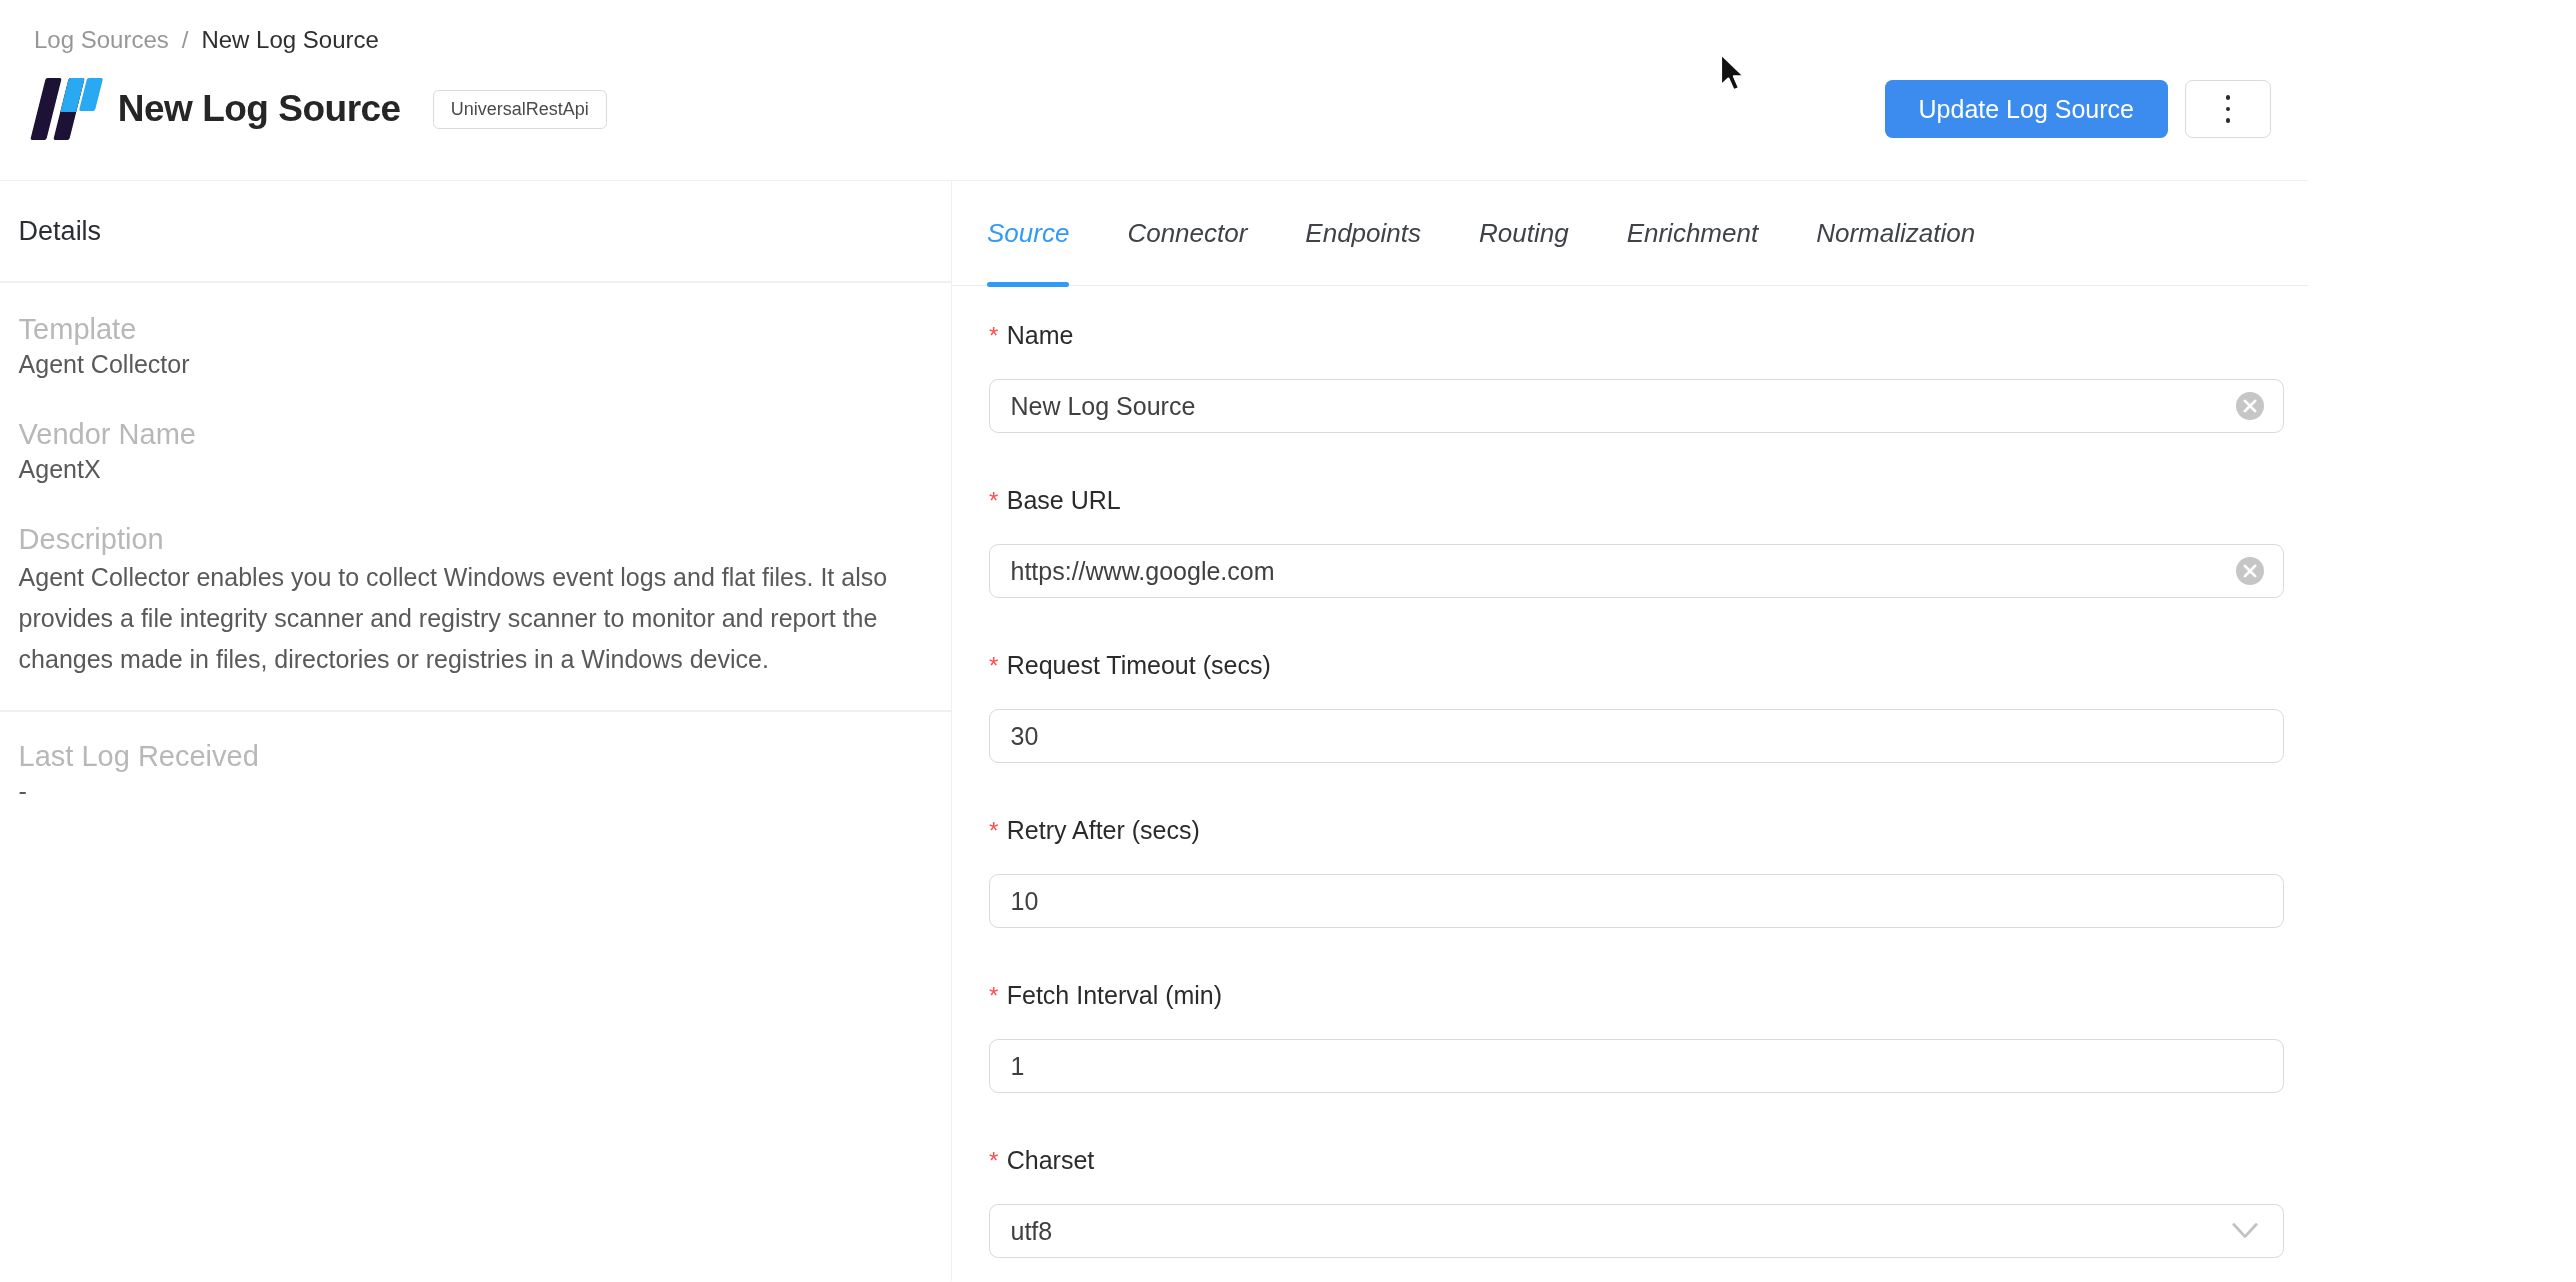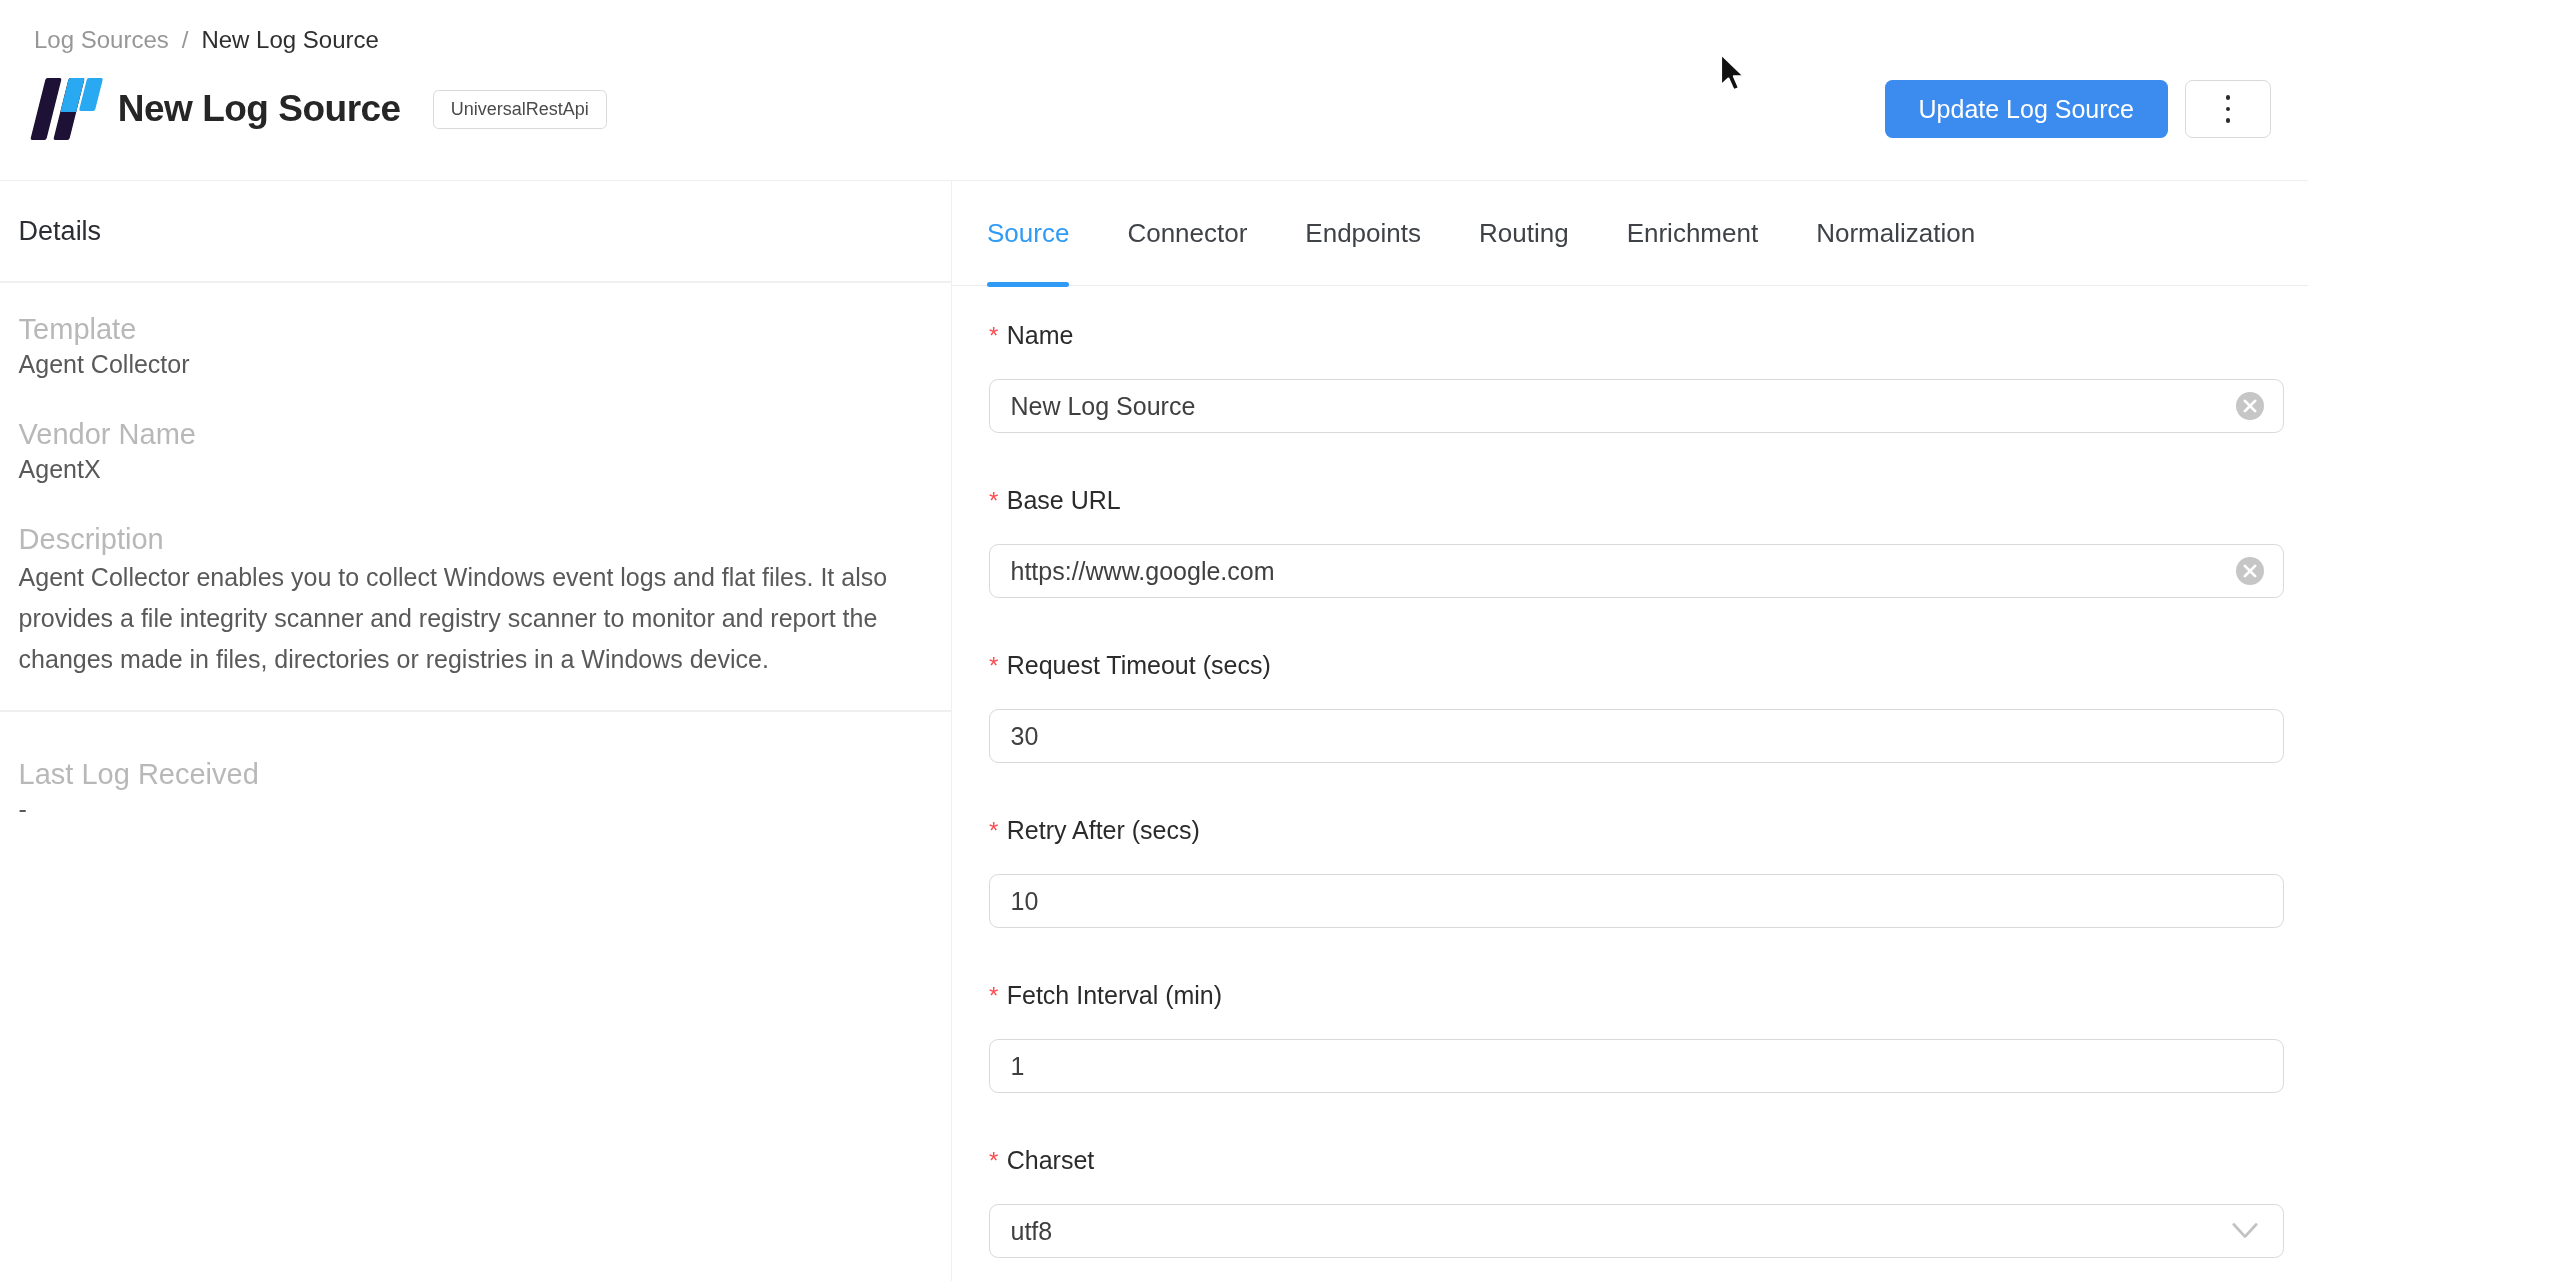--- a/index.html
+++ b/index.html
@@ -37,21 +37,21 @@
   .details-heading { margin-top:34px; font-size:27px; line-height:32px; color:#2b2d33; }
   .side-divider { height:1.9px; background:#f0f0f0; margin:34px -28px 0 -18.6px; }
   .side-label { margin-top:30px; font-size:29px; line-height:32px; color:#b8b8b8; }
   .side-label.sp { margin-top:34px; }
   .side-value { font-size:25px; line-height:39px; color:#595959; }
   .side-paragraph { font-size:25px; line-height:41px; color:#595959; max-width:885px; margin-top:1.9px; }
   .side-divider2 { height:1.9px; background:#f0f0f0; margin:30px -28px 0 -18.6px; }
 
   .main { flex:1; }
   .tabbar { display:flex; align-items:center; gap:58px; height:105px; padding-left:35px;
-            border-bottom:1.9px solid #ececec; }
+            border-bottom:1.9px solid #ececec;font-style:italic; }
   .tab { position:relative; height:100%; display:flex; align-items:center; font-size:26px;
          color:#3f4347; cursor:pointer; }
   .tab.active { color:#2f9bf6; }
   .tab.active::after { content:""; position:absolute; left:0; right:0; bottom:-1.9px; height:4.7px;
                        background:#2f9bf6; border-radius:2.8px; }
 
   .form { padding:0 24px 0 37px; }
   .field { margin-top:50px; }
   .field.first { margin-top:32px; }
   .field-label { display:flex; align-items:baseline; gap:8.4px; font-size:25px; line-height:34px; color:#2b2b2b; }
@@ -110,21 +110,21 @@
       <div class="side-value">Agent Collector</div>
 
       <div class="side-label sp">Vendor Name</div>
       <div class="side-value">AgentX</div>
 
       <div class="side-label sp">Description</div>
       <div class="side-paragraph">Agent Collector enables you to collect Windows event logs and flat files. It also provides a file integrity scanner and registry scanner to monitor and report the changes made in files, directories or registries in a Windows device.</div>
 
       <div class="side-divider2"></div>
 
-      <div class="side-label" style="margin-top:46px;">Last Log Received</div>
+      <div class="side-label" style="margin-top:28px;">Last Log Received</div>
       <div class="side-value">-</div>
 
       <div class="side-value"></div>
     </aside>
 
     <main class="main">
       <div class="tabbar">
         <div class="tab active">Source</div>
         <div class="tab">Connector</div>
         <div class="tab">Endpoints</div>

